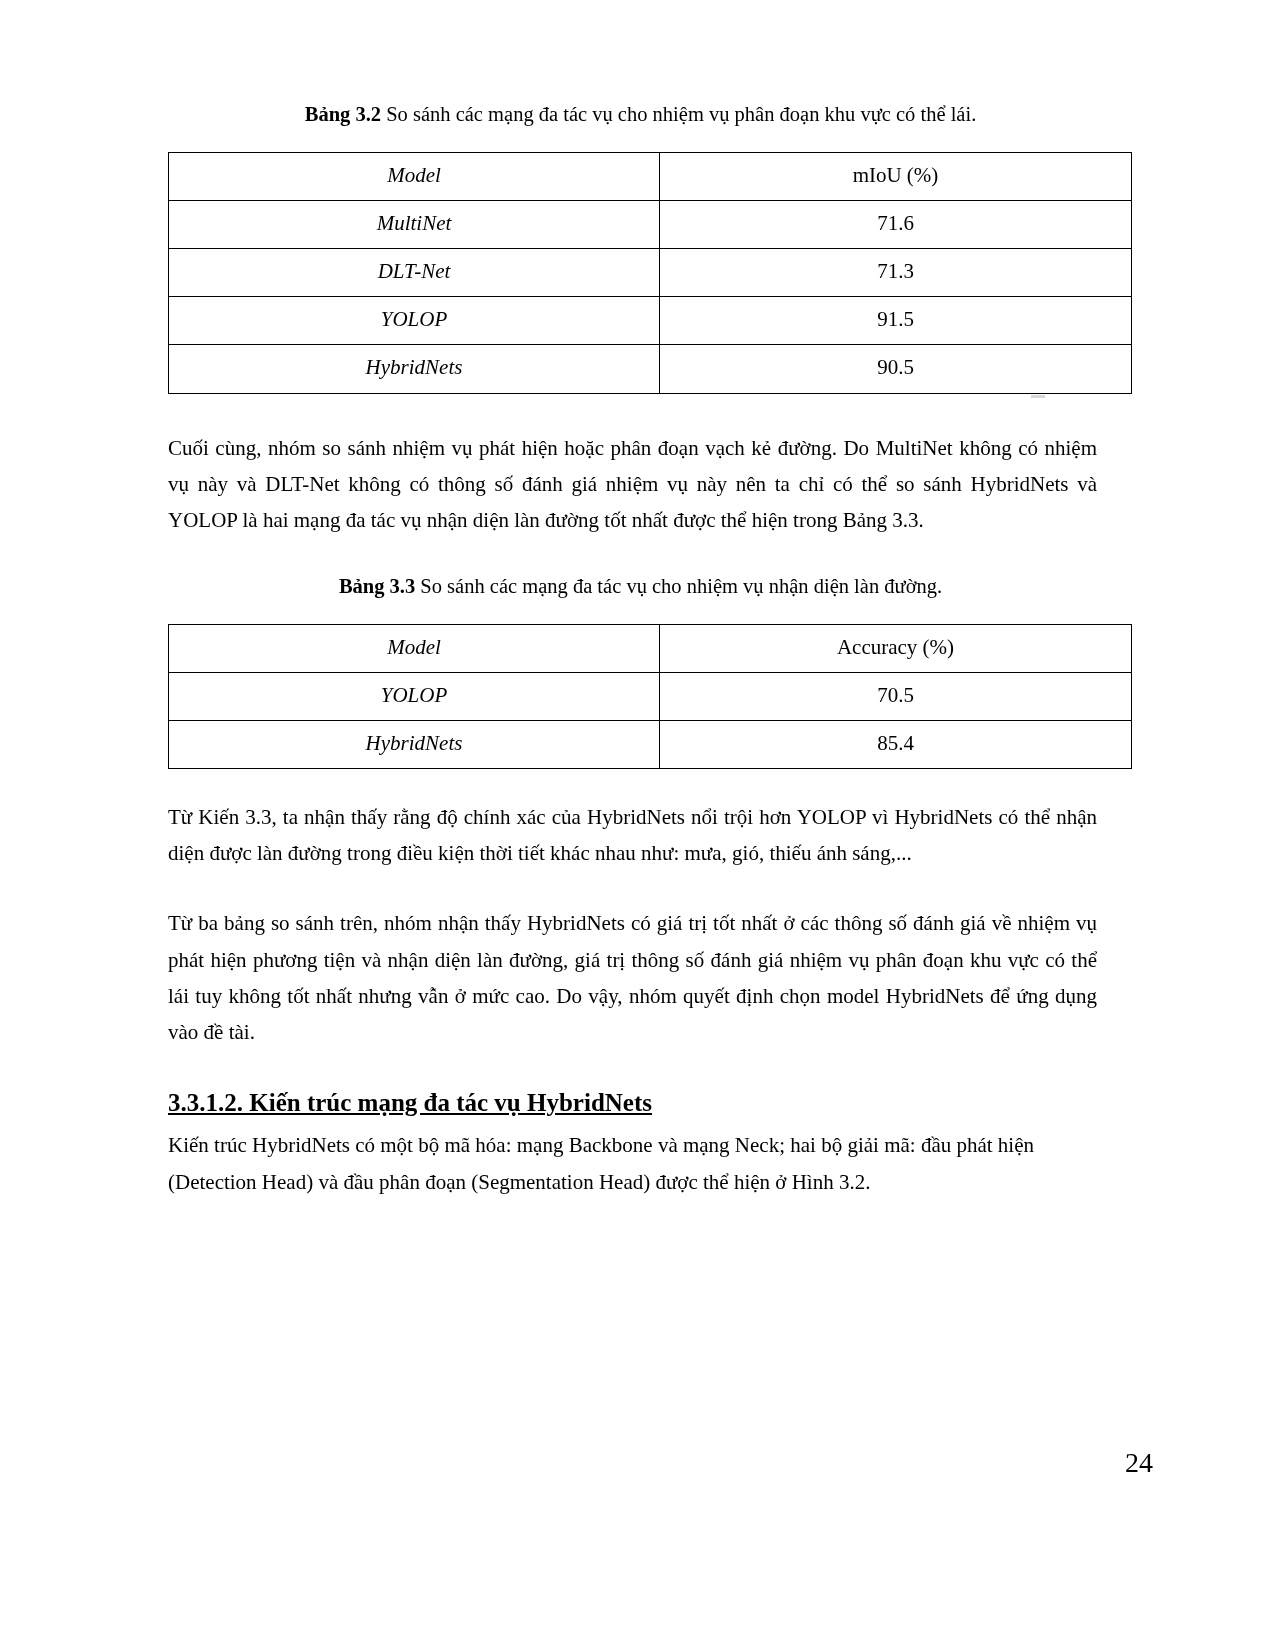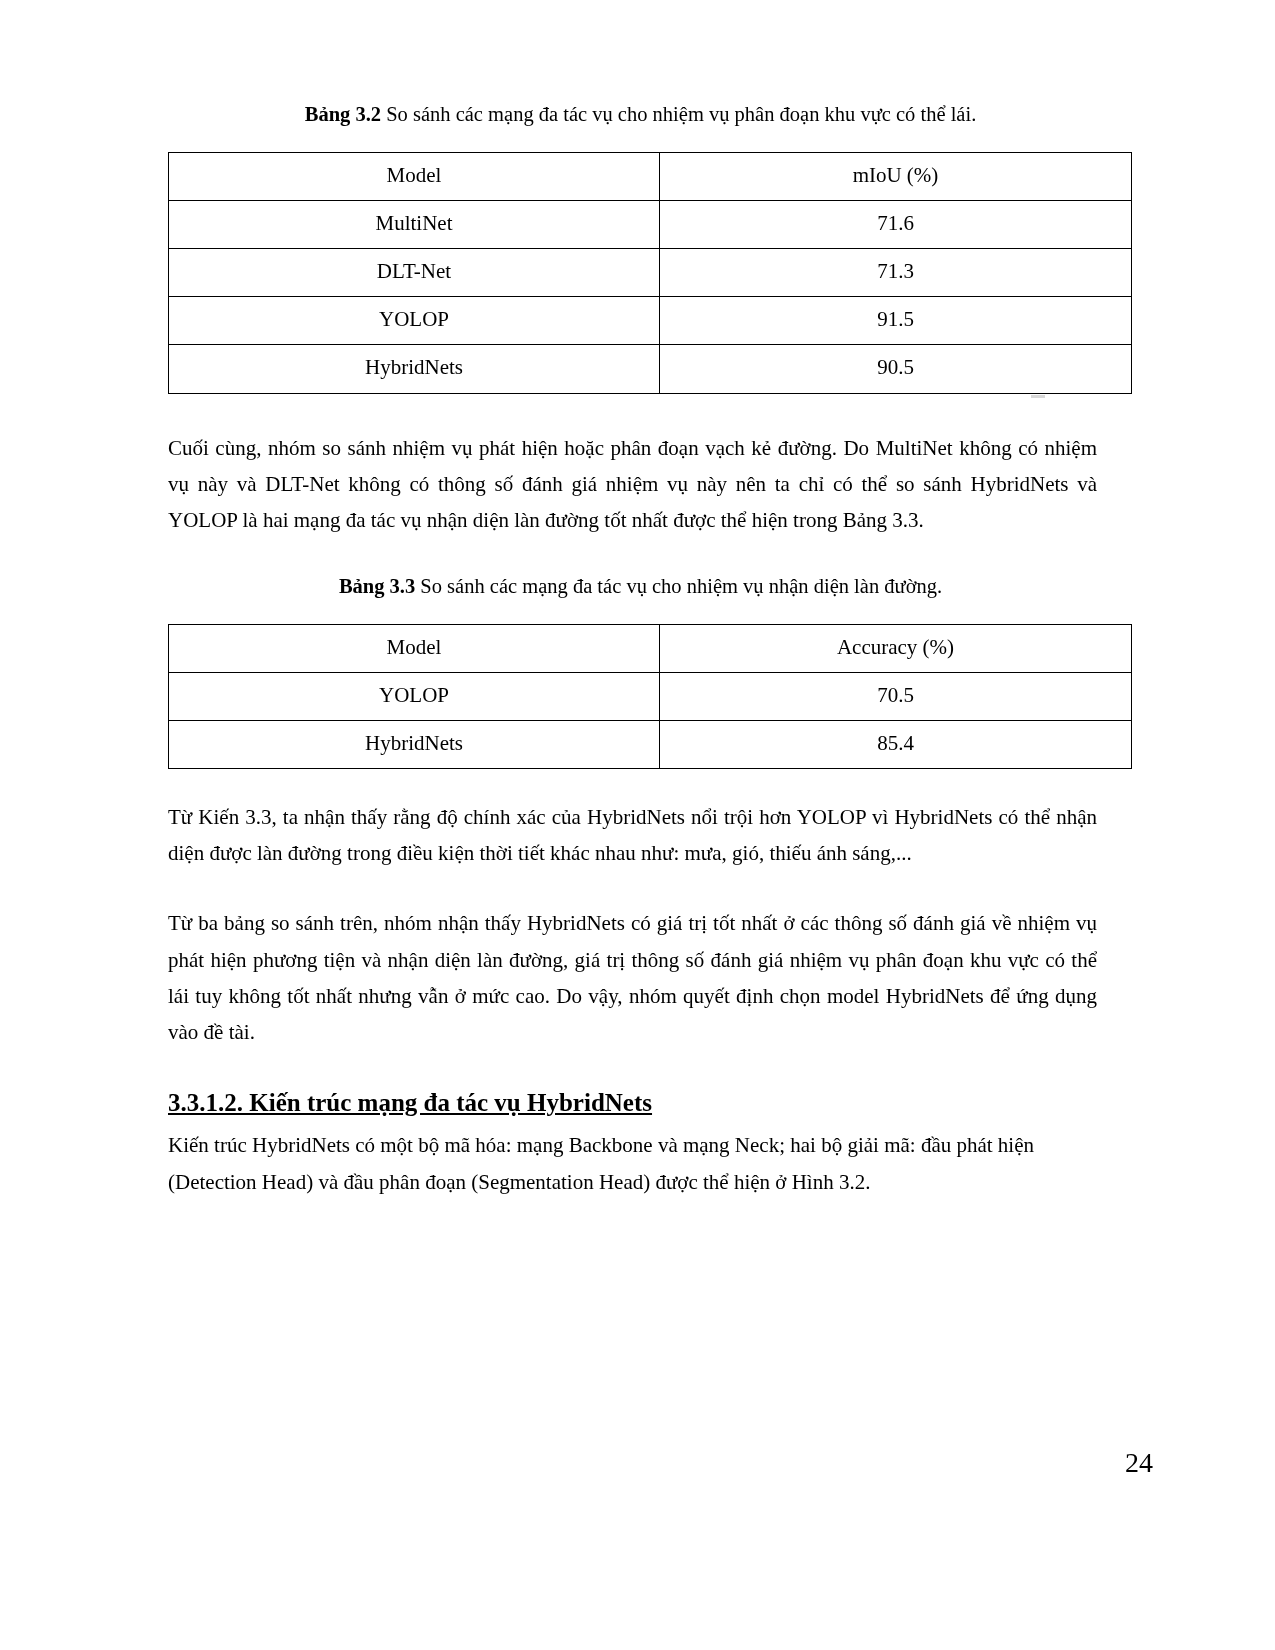--- a/index.html
+++ b/index.html
@@ -43,21 +43,21 @@
     margin: 0 0 0 0;
     table-layout: fixed;
   }
   table.doc-table td {
     border: 1px solid #000000;
     text-align: center;
     font-size: 21px;
     padding: 10px 4px 12px 4px;
     line-height: 1.2;
   }
-  table.doc-table td.col-model { width: 482px; }
+  table.doc-table td.col-model { width: 482px; font-style: italic; }
   table.doc-table td.col-val { width: 463px; }
 
   p.para {
     font-size: 21px;
     line-height: 1.72;
     margin: 0 16px 14px 0;
     text-align: justify;
     text-justify: inter-word;
   }
   p.para.nojust { text-align: left; }

